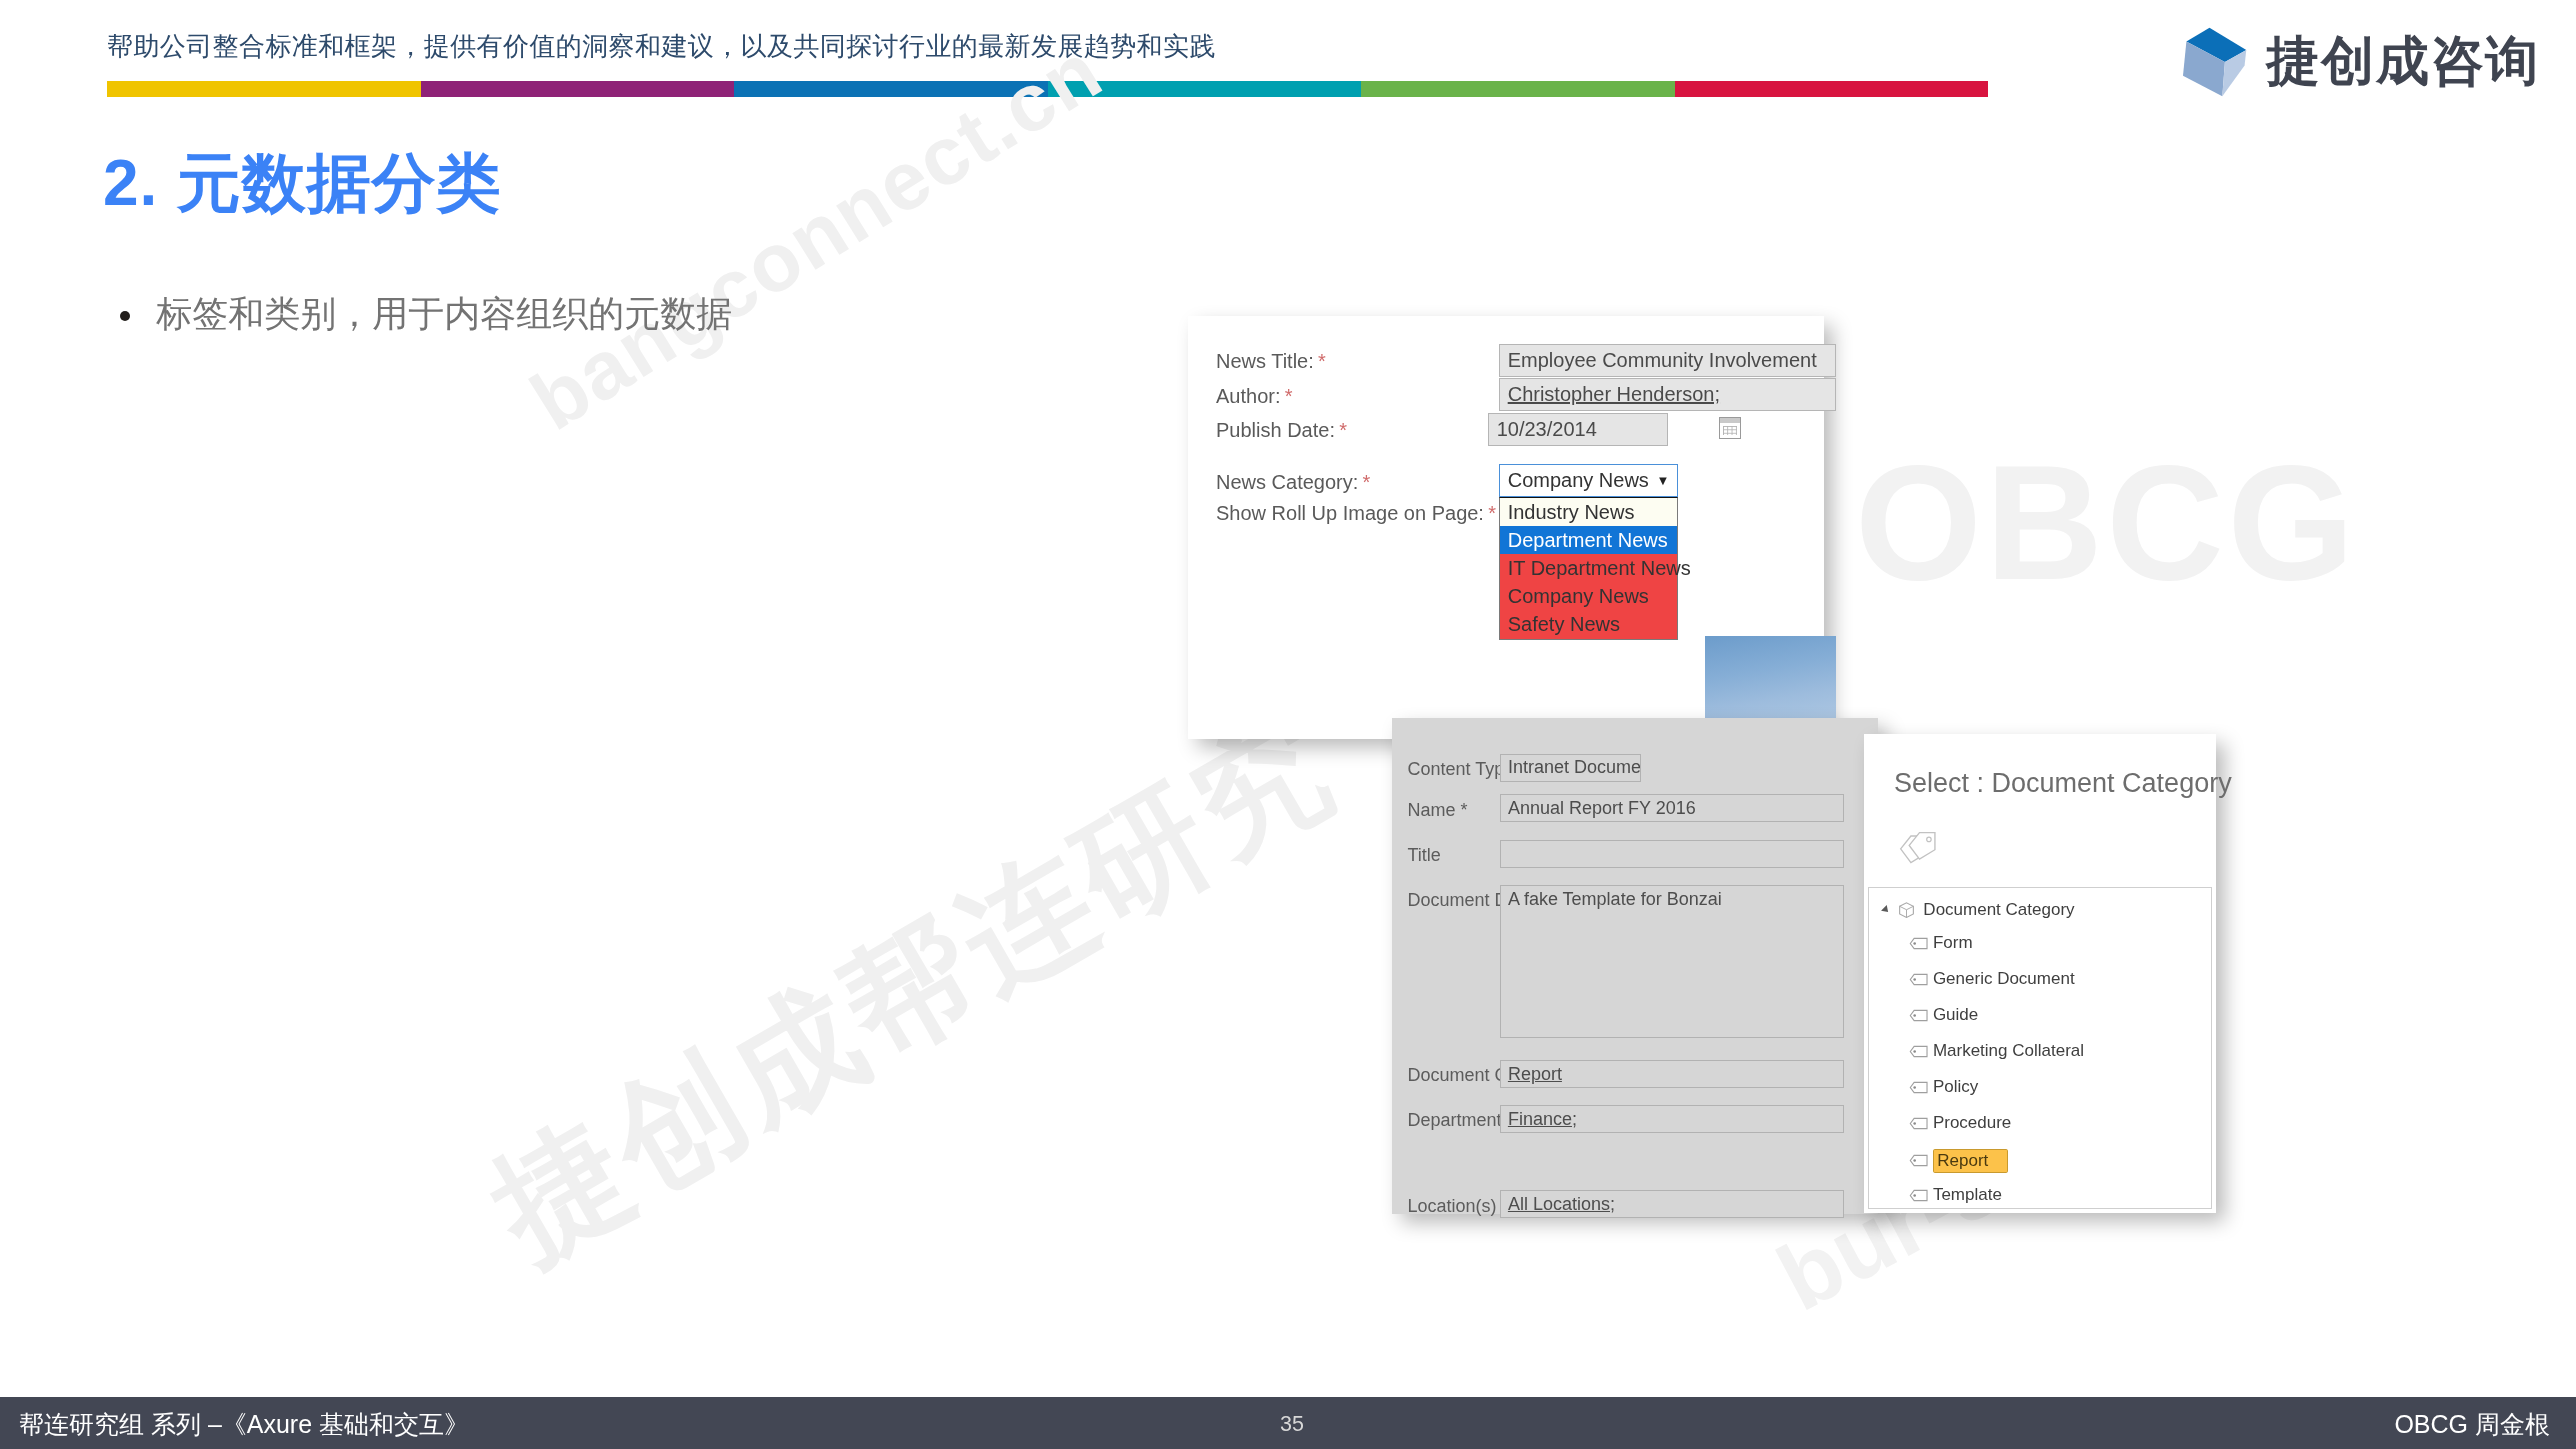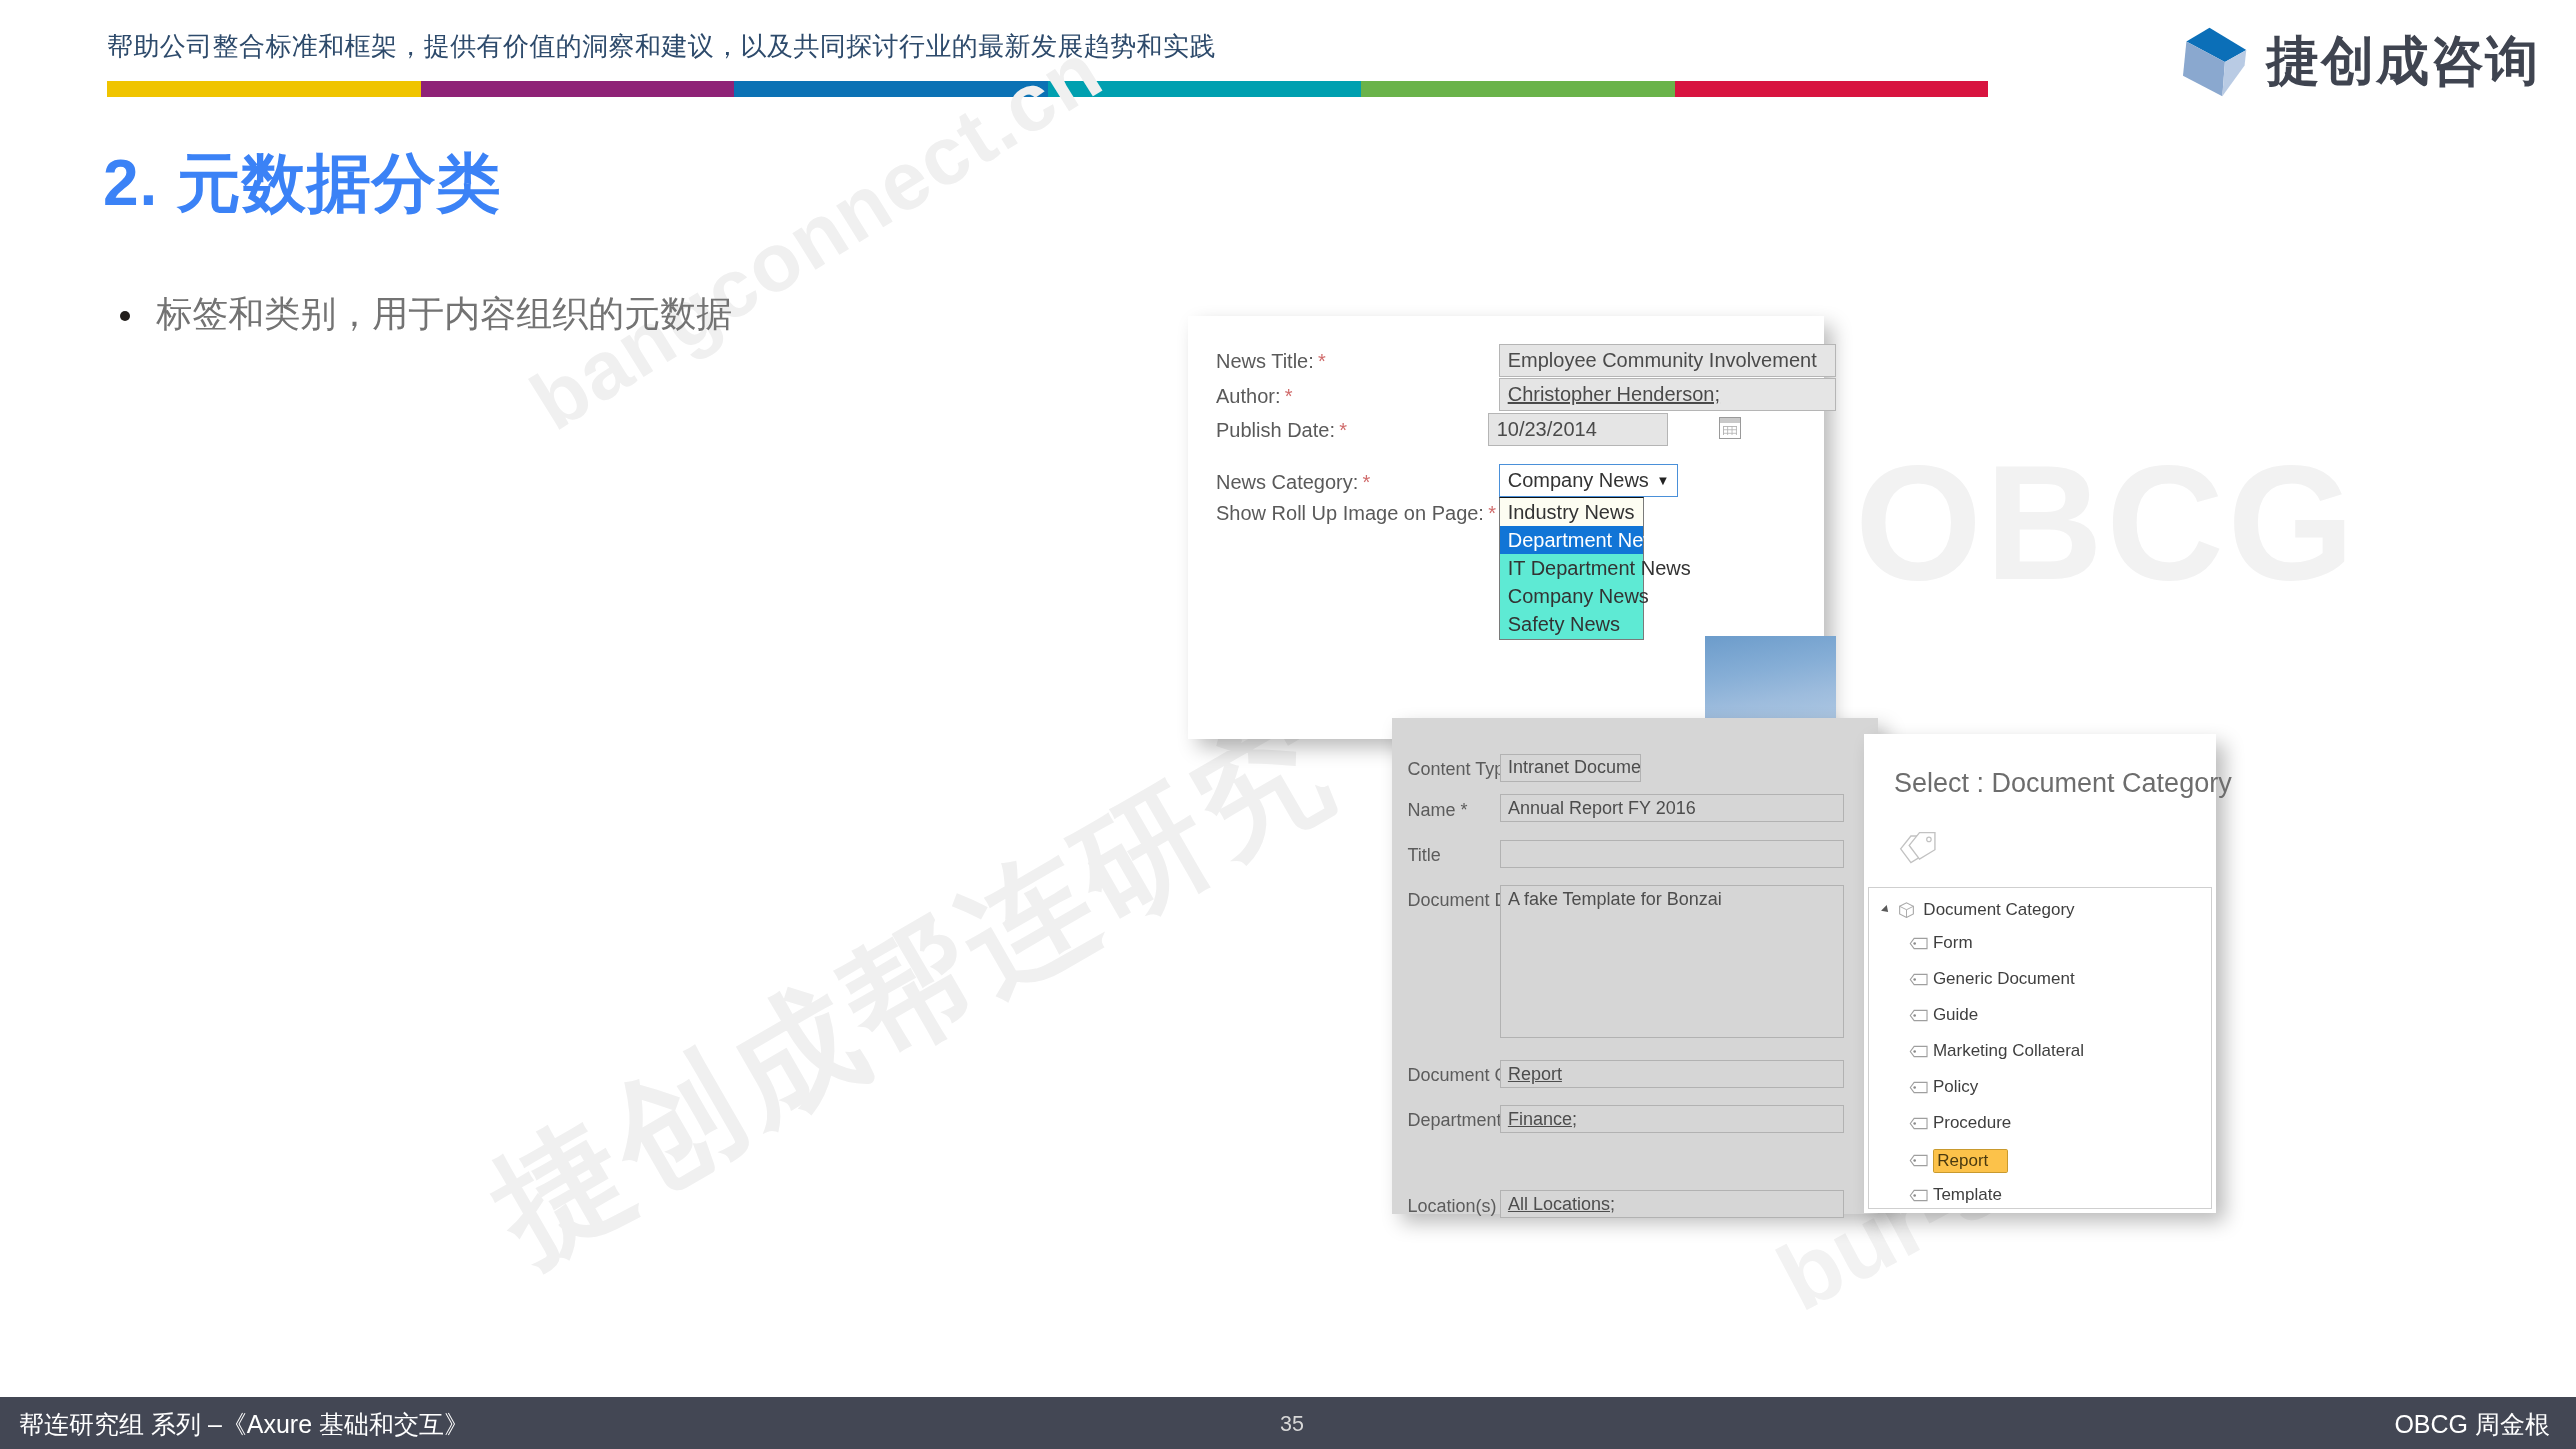--- a/index.html
+++ b/index.html
@@ -73,21 +73,21 @@
     background-size: 4.3px 3.4px; opacity:.75;
   }
   .combo {
     border: 0.9px solid #4a90d9; background: #fff; height: 33px; width: 179px;
     display: flex; align-items: center; justify-content: space-between;
     padding: 0 7.7px; font-size: 20px; color: #333;
   }
   .caret { font-size: 13px; color: #222; }
   .dropdown {
     position: absolute; border: 0.9px solid #7a7a7a; border-top: 1.7px solid #111;
-    background: #5eead4; width: 145px; font-size: 20px;
+    background: #ef4444; width: 179px; font-size: 20px;
   }
   .dd-item { padding: 2.6px 7.7px; color: #333; white-space: nowrap; }
   .dd-item.sel { background: #1175d6; color: #fff; }
   .dd-item.first { background: #fdfdf2; }
   .sky-thumb {
     position: absolute;
     background: linear-gradient(170deg,#6c9ccb 0%, #86aed6 35%, #9dbcdd 60%, #b6cde5 100%);
   }
 
   

